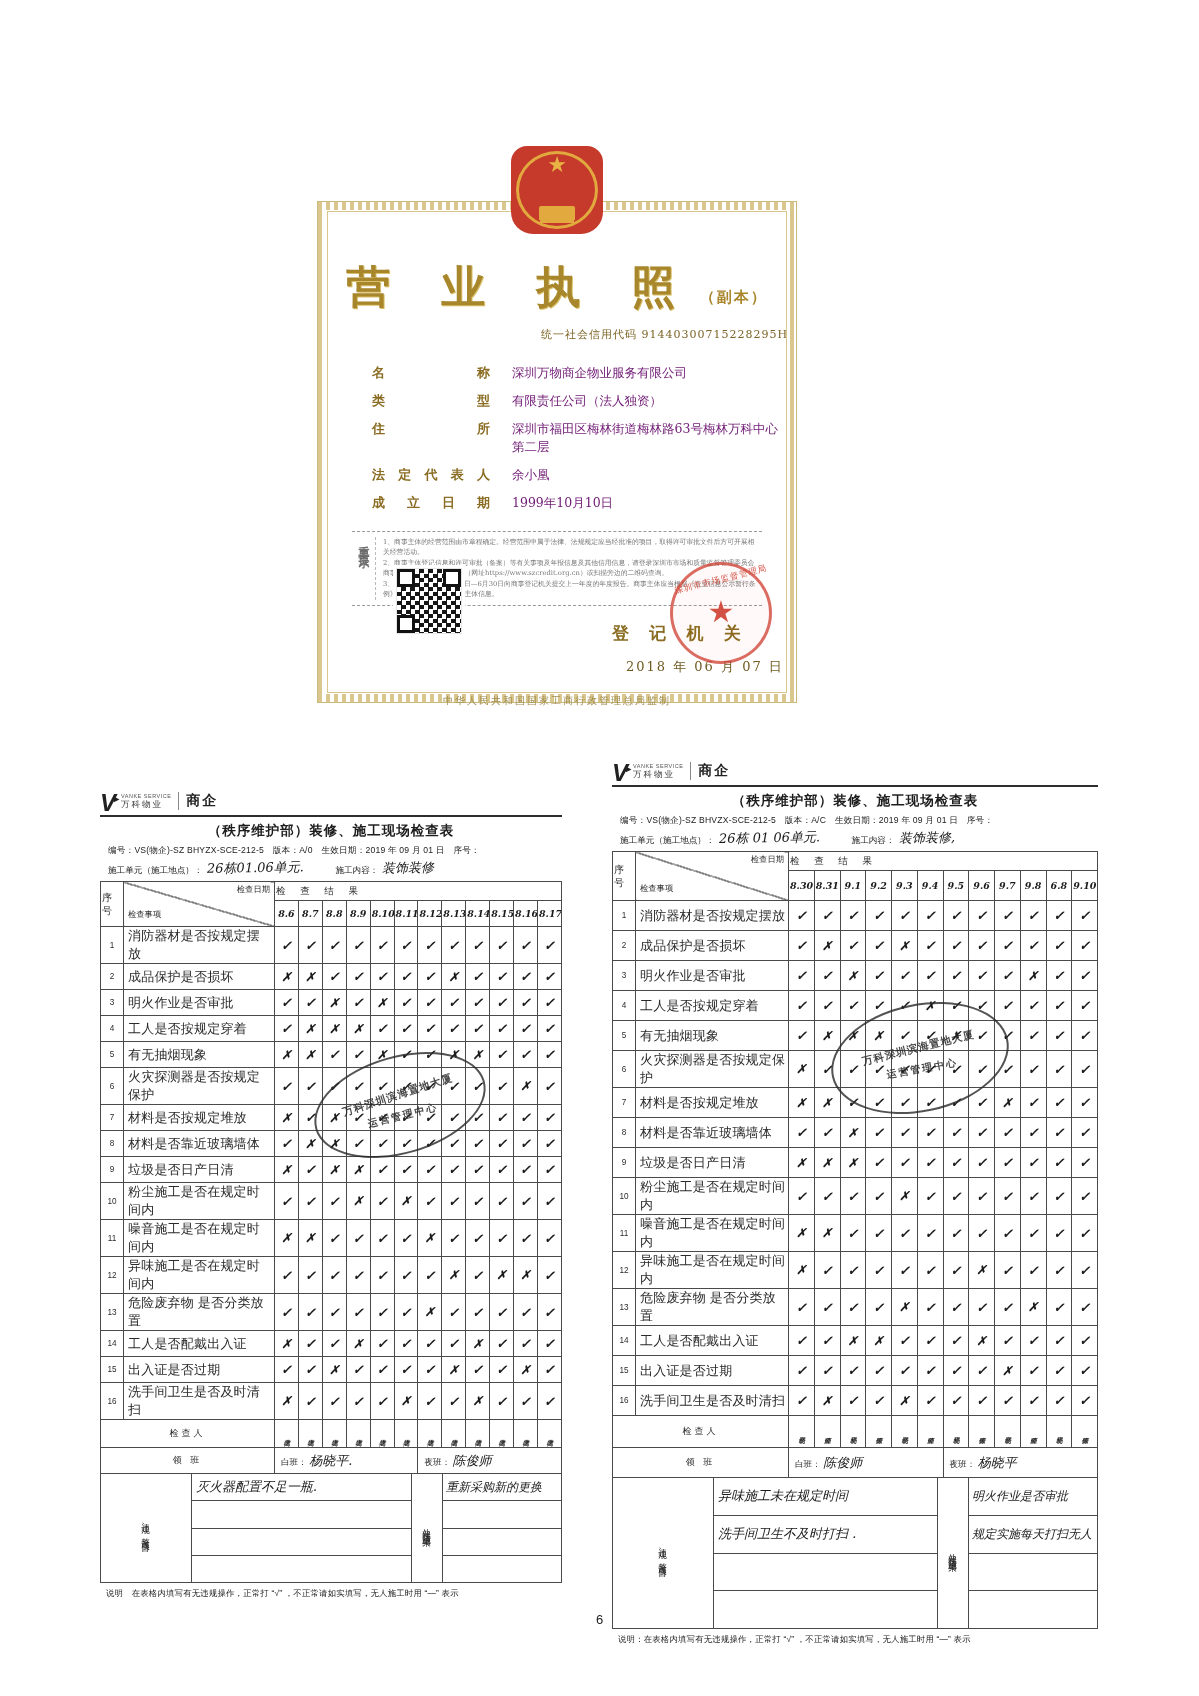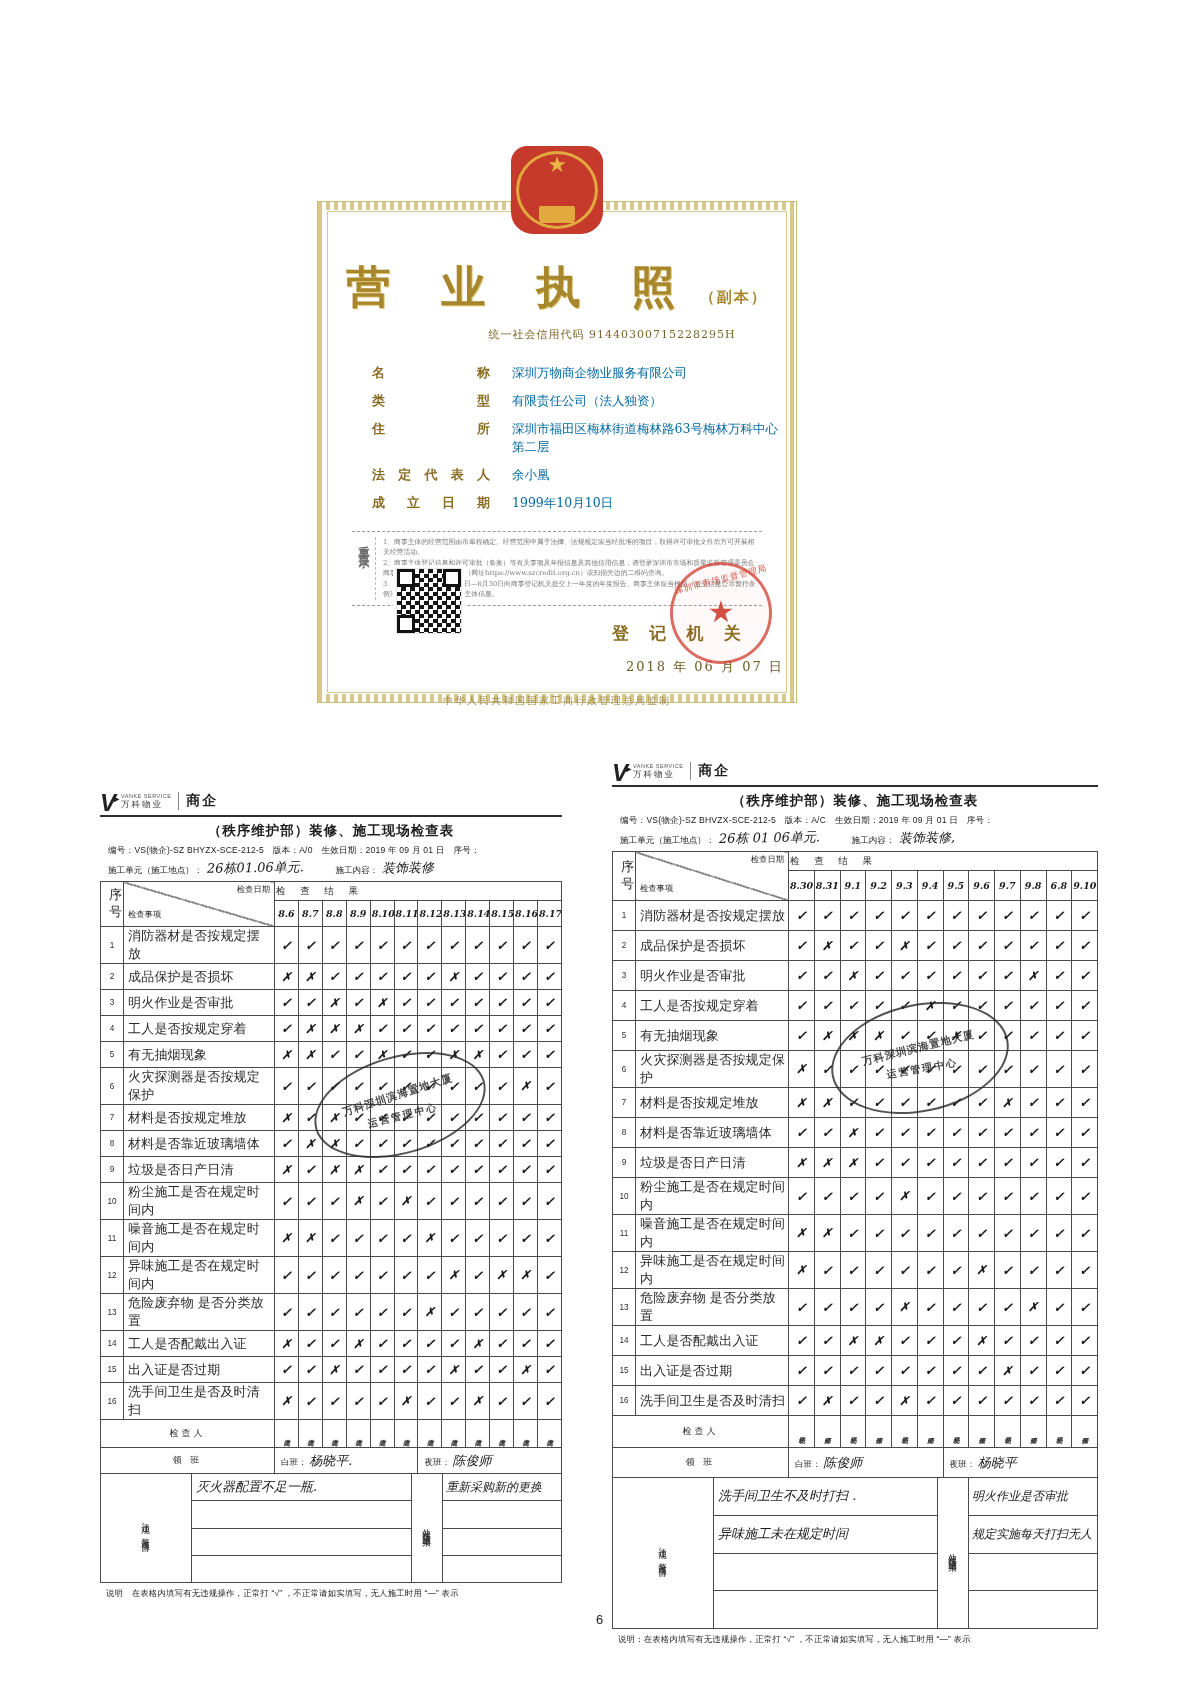--- a/index.html
+++ b/index.html
@@ -16,27 +16,27 @@
   .emblem-gate{position:absolute;left:50%;bottom:14px;transform:translateX(-50%);width:36px;height:14px;
     background:#e2a93e;border-radius:2px 2px 0 0;box-shadow:0 4px 0 -1px #e2a93e;}
   .cert-box{position:absolute;left:0;right:0;top:56px;height:484px;
     border:8px solid;border-image:repeating-linear-gradient(90deg,#dac78e 0 4px,#fff 4px 8px) 8;
     outline:1px solid #cdb97e;background:#fff;}
   .cert-box::before{content:"";position:absolute;inset:1px;border:1px solid #d8c68d;pointer-events:none;}
   .cert-title-row{margin-top:48px;text-align:center;white-space:nowrap;}
   .cert-title{font-size:44px;font-weight:bold;letter-spacing:20px;color:#a8862c;
     text-shadow:1px 1px 0 #d9c06a;font-family:"Liberation Serif",serif;}
   .cert-sub{font-size:15px;color:#a8862c;font-weight:bold;letter-spacing:2px;}
-  .cert-code{margin-top:10px;text-align:center;padding-left:110px;font-size:11px;color:#7c6426;
+  .cert-code{margin-top:10px;text-align:right;padding-left:110px;font-size:11px;color:#7c6426;
     font-family:"DejaVu Serif",serif;letter-spacing:1px;}
   .cert-fields{margin:22px 0 0 46px;}
   .cert-field{display:flex;margin-bottom:9px;align-items:flex-start;}
   .cert-field .lbl{display:inline-block;width:118px;text-align:justify;text-align-last:justify;
     font-size:13px;font-weight:bold;color:#8a6d22;flex:0 0 118px;font-family:"Liberation Serif",serif;}
-  .cert-field .val{font-size:12.5px;color:#0369a1;margin-left:22px;width:280px;line-height:1.5;
+  .cert-field .val{font-size:12.5px;color:#701a75;margin-left:22px;width:280px;line-height:1.5;
     font-family:"DejaVu Serif",serif;}
   .notice{display:flex;margin:18px 26px 0 26px;border-top:1px dashed #9a9a9a;border-bottom:1px dashed #9a9a9a;
     padding:5px 4px;}
   .notice-lbl{writing-mode:vertical-rl;text-orientation:upright;font-size:11px;font-weight:bold;color:#6d6d6d;
     letter-spacing:4px;margin-right:7px;border-right:1px dashed #bbb;padding-right:4px;}
   .notice-lines{flex:1;}
   .notice-lines div{font-size:6.8px;color:#777;line-height:1.55;font-family:"DejaVu Serif",serif;}
   .qr{position:absolute;left:70px;top:358px;width:64px;height:64px;
     background:repeating-conic-gradient(#161616 0% 25%,#fff 0% 50%);background-size:9px 9px;
     outline:3px solid #fff;border:1px solid #e5e5e5;}
@@ -65,21 +65,21 @@
   .logo-cn{font-size:8.5px;color:#333;letter-spacing:2px;margin-top:1px;}
   .logo-div{margin-left:7px;padding-left:7px;border-left:1px solid #888;font-size:14px;font-weight:bold;color:#222;letter-spacing:2px;}
   .sheet-rule{border:none;border-top:2px solid #2e2e2e;margin:1px 0 5px 0;}
   .sheet-title{text-align:center;font-size:13.5px;font-weight:bold;letter-spacing:1px;margin-bottom:5px;color:#1d1d1d;font-family:Liberation Mono, monospace;}
   .meta1{font-size:8.6px;color:#222;margin:0 0 2px 8px;letter-spacing:.2px;}
   .meta2{font-size:8.6px;color:#222;margin:0 0 4px 8px;display:flex;align-items:flex-end;gap:4px;}
   .hw{font-family:"DejaVu Serif",serif;font-style:italic;color:#1b1b1b;}
   .meta2 .hw{font-size:13px;transform:rotate(-1deg);}
   table.chk{border-collapse:collapse;width:100%;table-layout:fixed;}
   .chk td,.chk th{border:1px solid #4a4a4a;padding:0 1px;font-weight:normal;overflow:hidden;}
-  .chk .seqh{width:20px;font-size:13px;line-height:1.3;text-align:right;}
+  .chk .seqh{width:20px;font-size:10px;line-height:1.3;text-align:left;}
   .chk .diag{position:relative;background:
     linear-gradient(to top right,transparent calc(50% - .6px),#4a4a4a calc(50% - .6px),#4a4a4a calc(50% + .6px),transparent calc(50% + .6px));}
   .sheet--l .diag{width:148px;} .sheet--r .diag{width:150px;}
   .diag .d1{position:absolute;right:4px;top:2px;font-size:8.3px;}
   .diag .d2{position:absolute;left:4px;bottom:6px;font-size:8.3px;}
   .chk .resh{text-align:left;font-size:9.5px;letter-spacing:6px;height:18px;}
   .chk .date{height:20px;text-align:center;font-size:9.5px;font-weight:bold;}
   .chk .seq{text-align:center;font-size:8.2px;}
   .chk .item{font-size:13px;padding-left:4px;letter-spacing:.2px;}
   .sheet--l .chk td{height:25px;} .sheet--r .chk td{height:29px;}
@@ -851,22 +851,22 @@
         <td class="fore-cell" colspan="6">
           <span>夜班：</span>
           <span class="hw">杨晓平</span>
         </td>
       </tr>
     </tbody>
   </table>
   <div class="bottom-block">
     <div class="bb-lbl v">违规、整改项目</div>
     <div class="bb-lines">
+        <div class="line hw">异味施工未在规定时间</div>
         <div class="line hw">洗手间卫生不及时打扫 .</div>
-        <div class="line hw">异味施工未在规定时间</div>
         <div class="line hw"></div>
         <div class="line hw"></div>
       </div>
     <div class="bb-lbl m">处理措施结果</div>
     <div class="bb-res">
         <div class="line hw">明火作业是否审批</div>
         <div class="line hw">规定实施每天打扫无人</div>
         <div class="line hw"></div>
         <div class="line hw"></div>
       </div>

